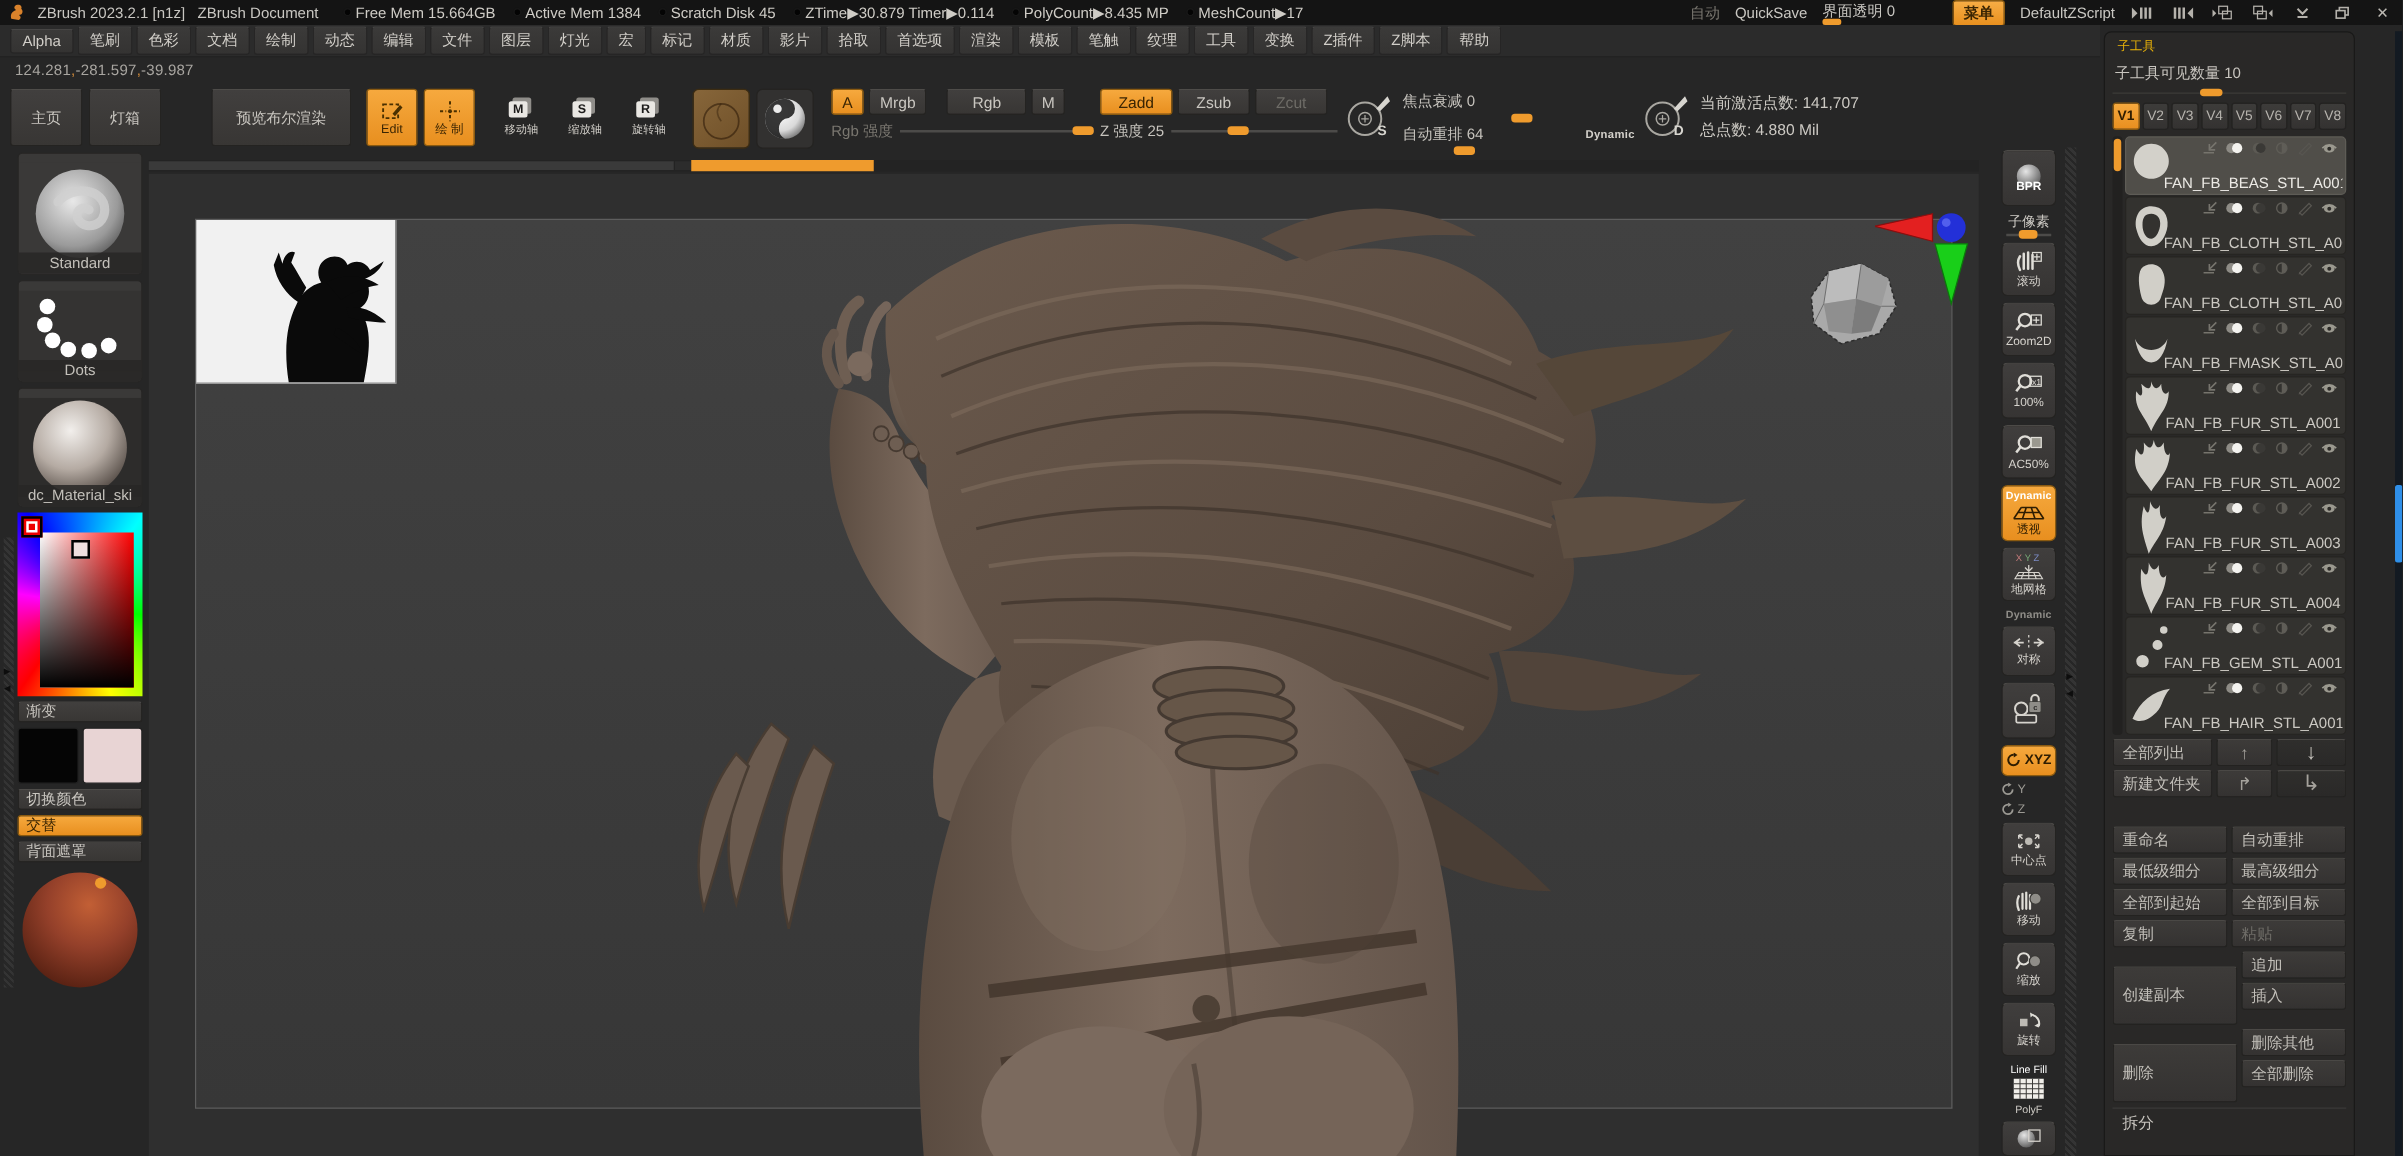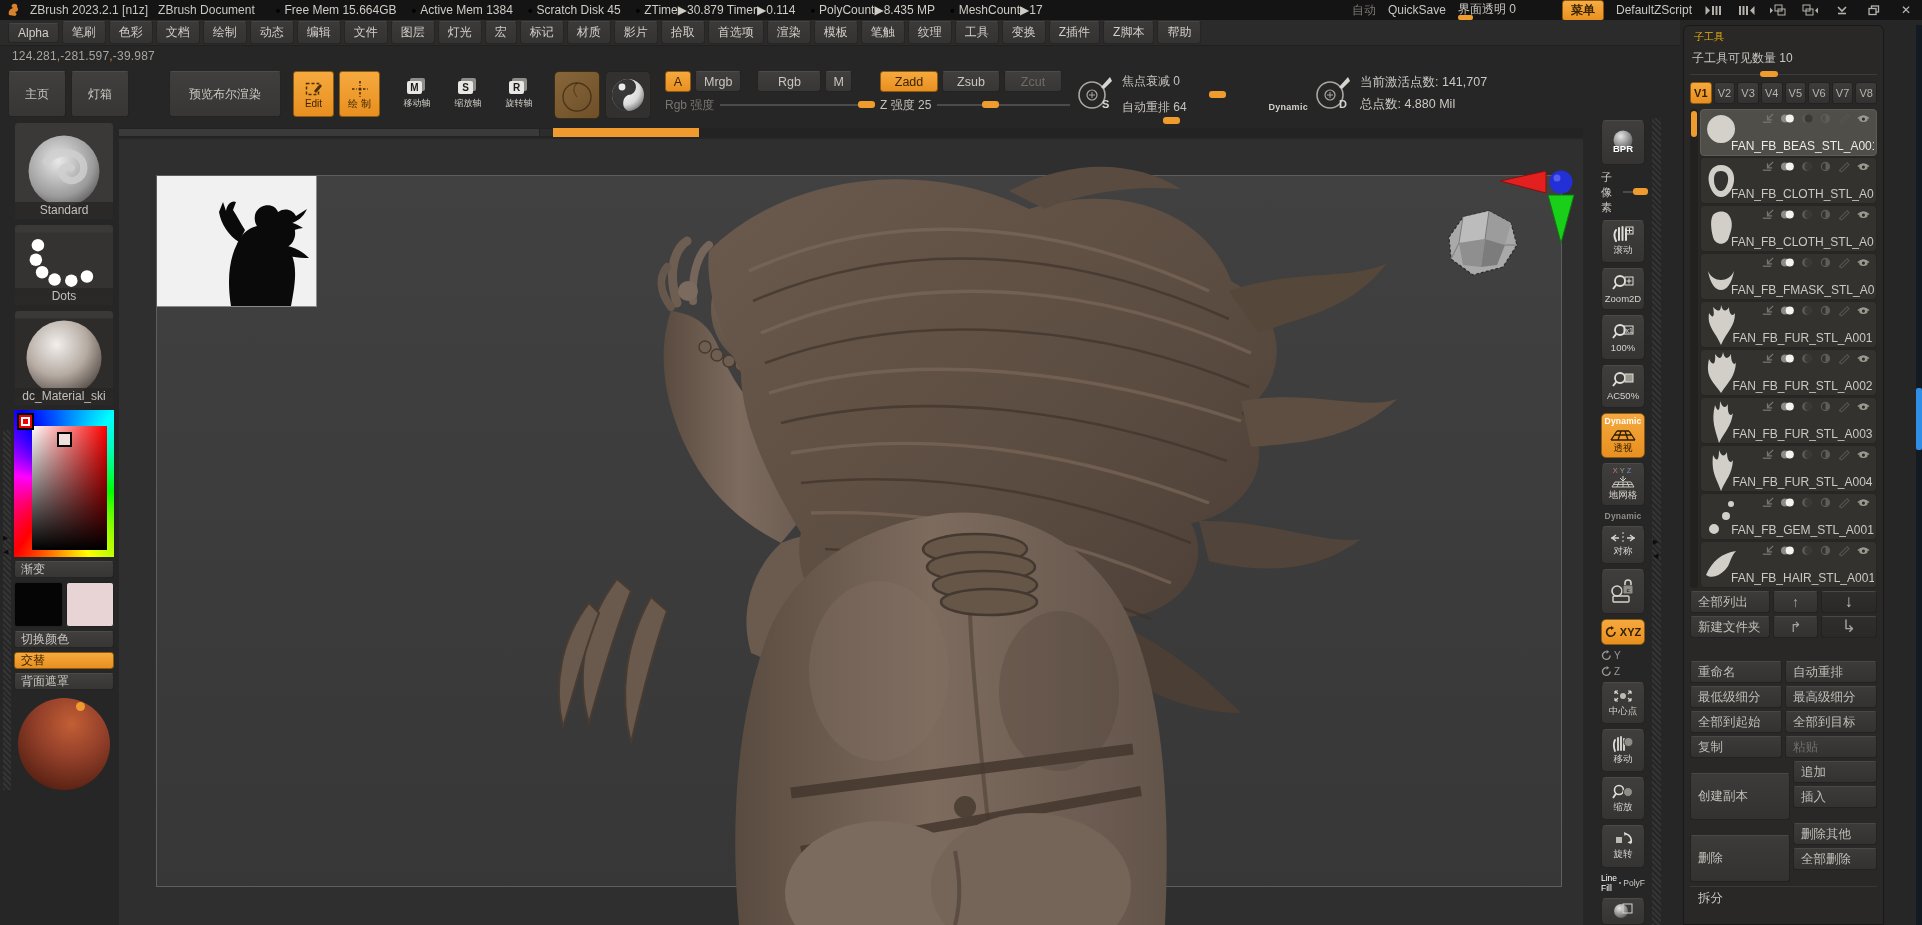--- a/index.html
+++ b/index.html
@@ -80,21 +80,21 @@
         border-right:1px solid #8a8a8a;border-bottom:1px solid #8a8a8a;}
   #figure{position:absolute;left:290px;top:12px;width:1010px;height:774px;}
   #navaxis{position:absolute;left:1381px;top:30px;width:78px;height:76px;}
   #polyrock{position:absolute;left:1322px;top:70px;width:80px;height:72px;}
   
   #rtcol{left:1598px;top:120px;width:50px;height:805px;display:flex;flex-direction:column;align-items:center;gap:5px;}
   .rtbtn{width:44px;border-radius:5px;display:flex;flex-direction:column;align-items:center;justify-content:center;
          gap:1px;background:linear-gradient(#403e3d,#363433);border:1px solid #242321;border-top-color:#4c4a47;
          color:#d6d3cd;font-size:9.5px;box-sizing:border-box;padding:2px 0;}
   .rtbtn.orange{background:linear-gradient(#f6a93e,#e88f1f);color:#2e1d02;border-color:#8a5a10;}
-  .rtplain{width:44px;display:flex;flex-direction:row;align-items:center;gap:2px;color:#cfccc6;font-size:10px;}
+  .rtplain{width:44px;display:flex;flex-direction:column;align-items:center;gap:2px;color:#cfccc6;font-size:10px;}
   .rt-dyn{font-size:8.5px;font-weight:bold;color:#8f8d88;letter-spacing:.2px;}
   .rt-dyn.onorange{color:#fff;}
   .minitrk{width:36px;height:2px;background:#4c4b49;position:relative;}
   .minitrk .nub{position:absolute;left:10px;top:-3px;width:15px;height:7px;background:#ef9b2d;border-radius:3px;}
   #divider{left:1652px;top:118px;width:9px;height:807px;
       background:repeating-linear-gradient(45deg,#343434 0 2px,#262626 2px 4px);}
   #divider .arr{position:absolute;left:1px;color:#0d0d0d;font-size:7px;line-height:7px;}
   
   #panel{left:1683px;top:25px;width:201px;height:900px;background:#292827;border:1px solid #191918;
          border-radius:6px 6px 0 0;box-sizing:border-box;padding:4px 6px;}

